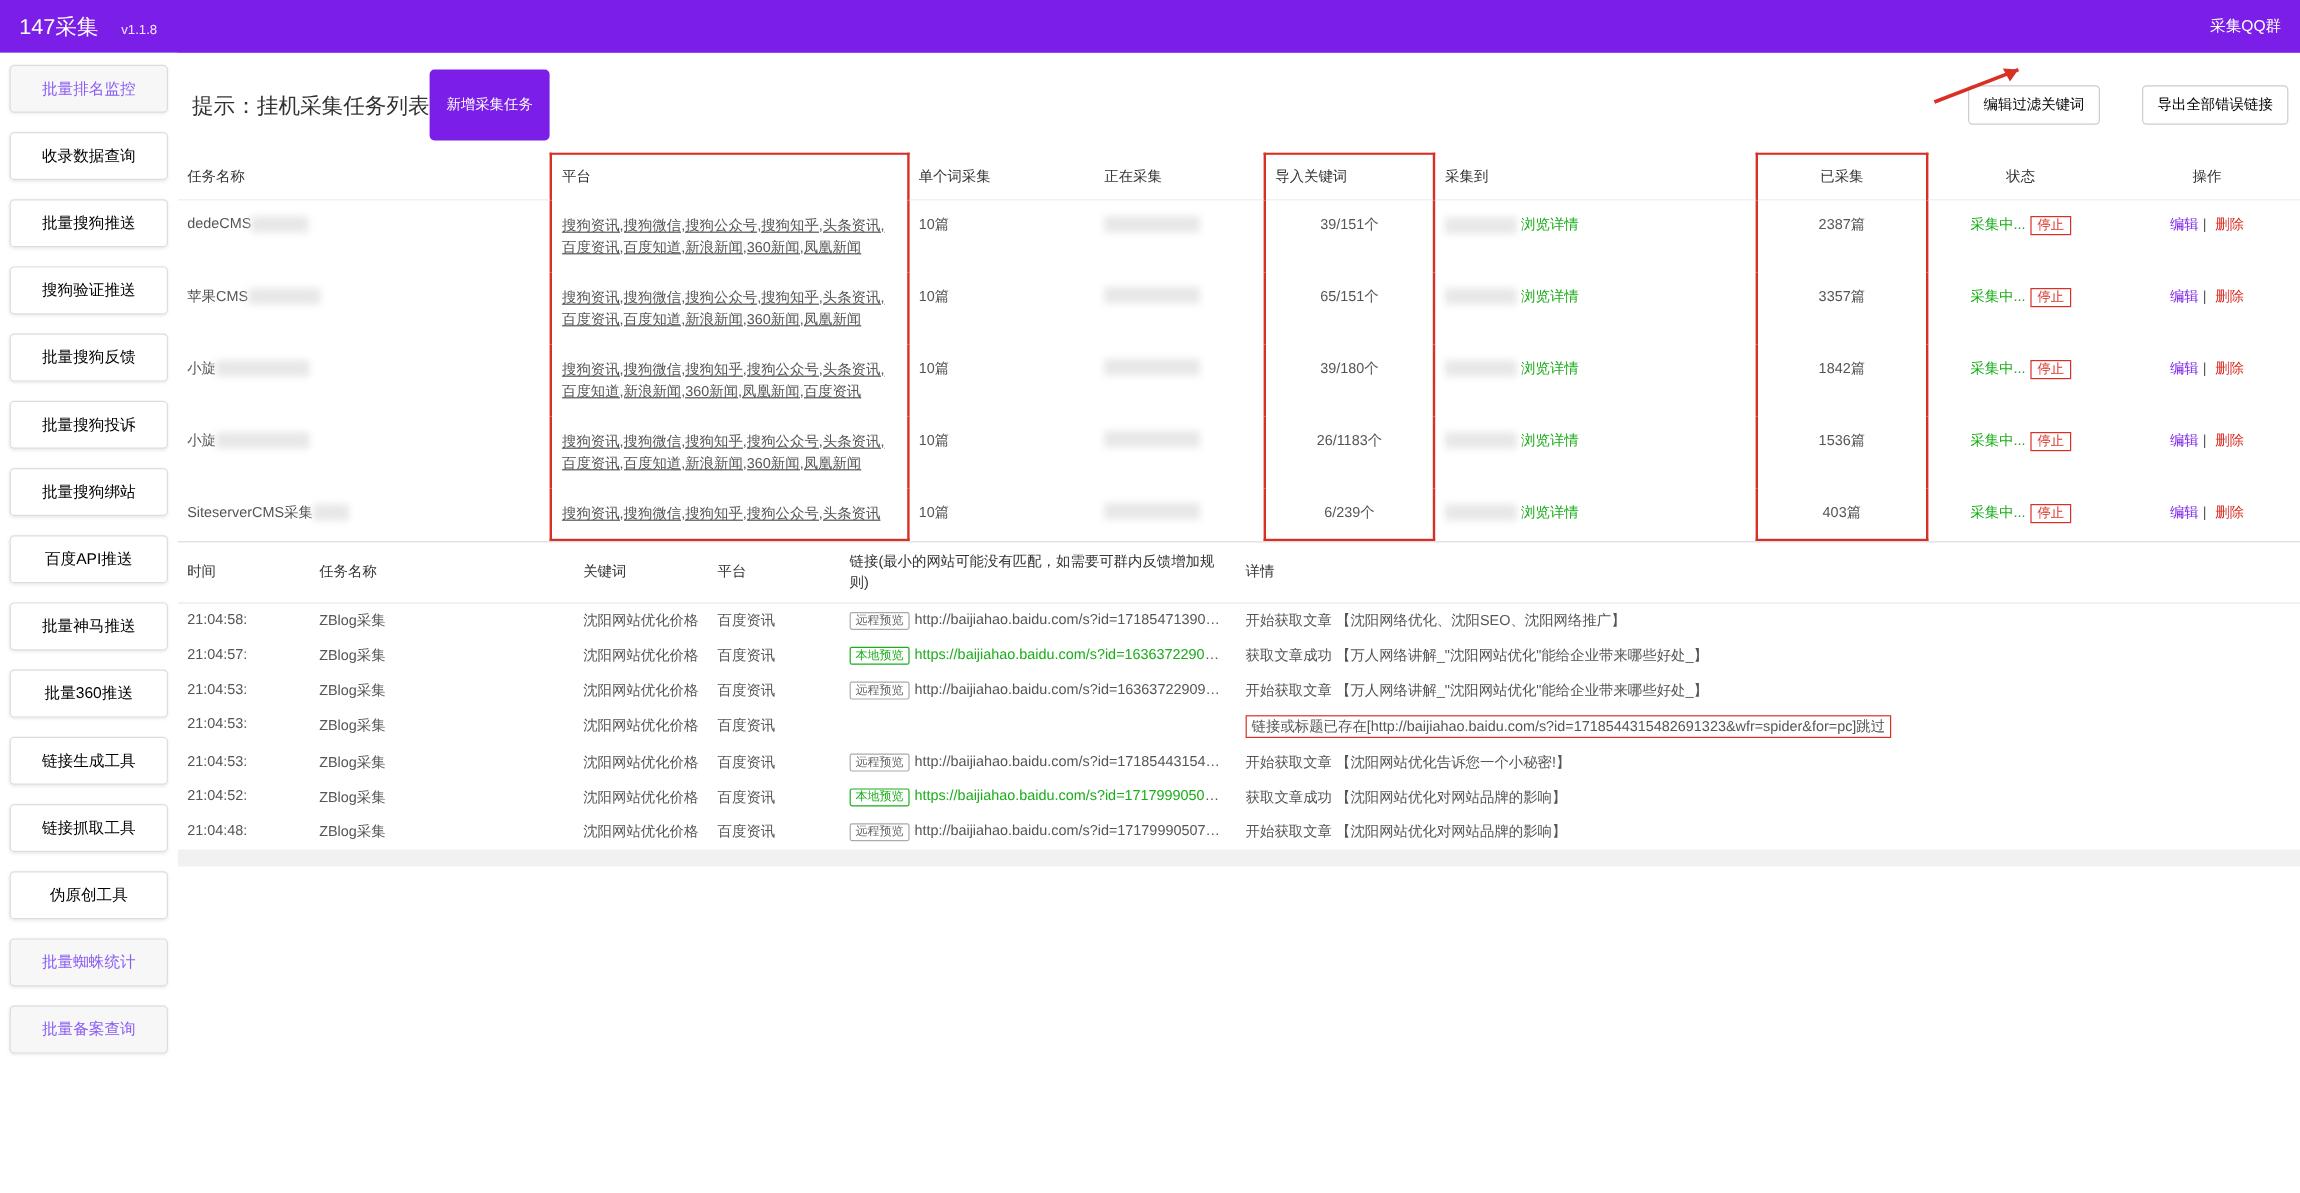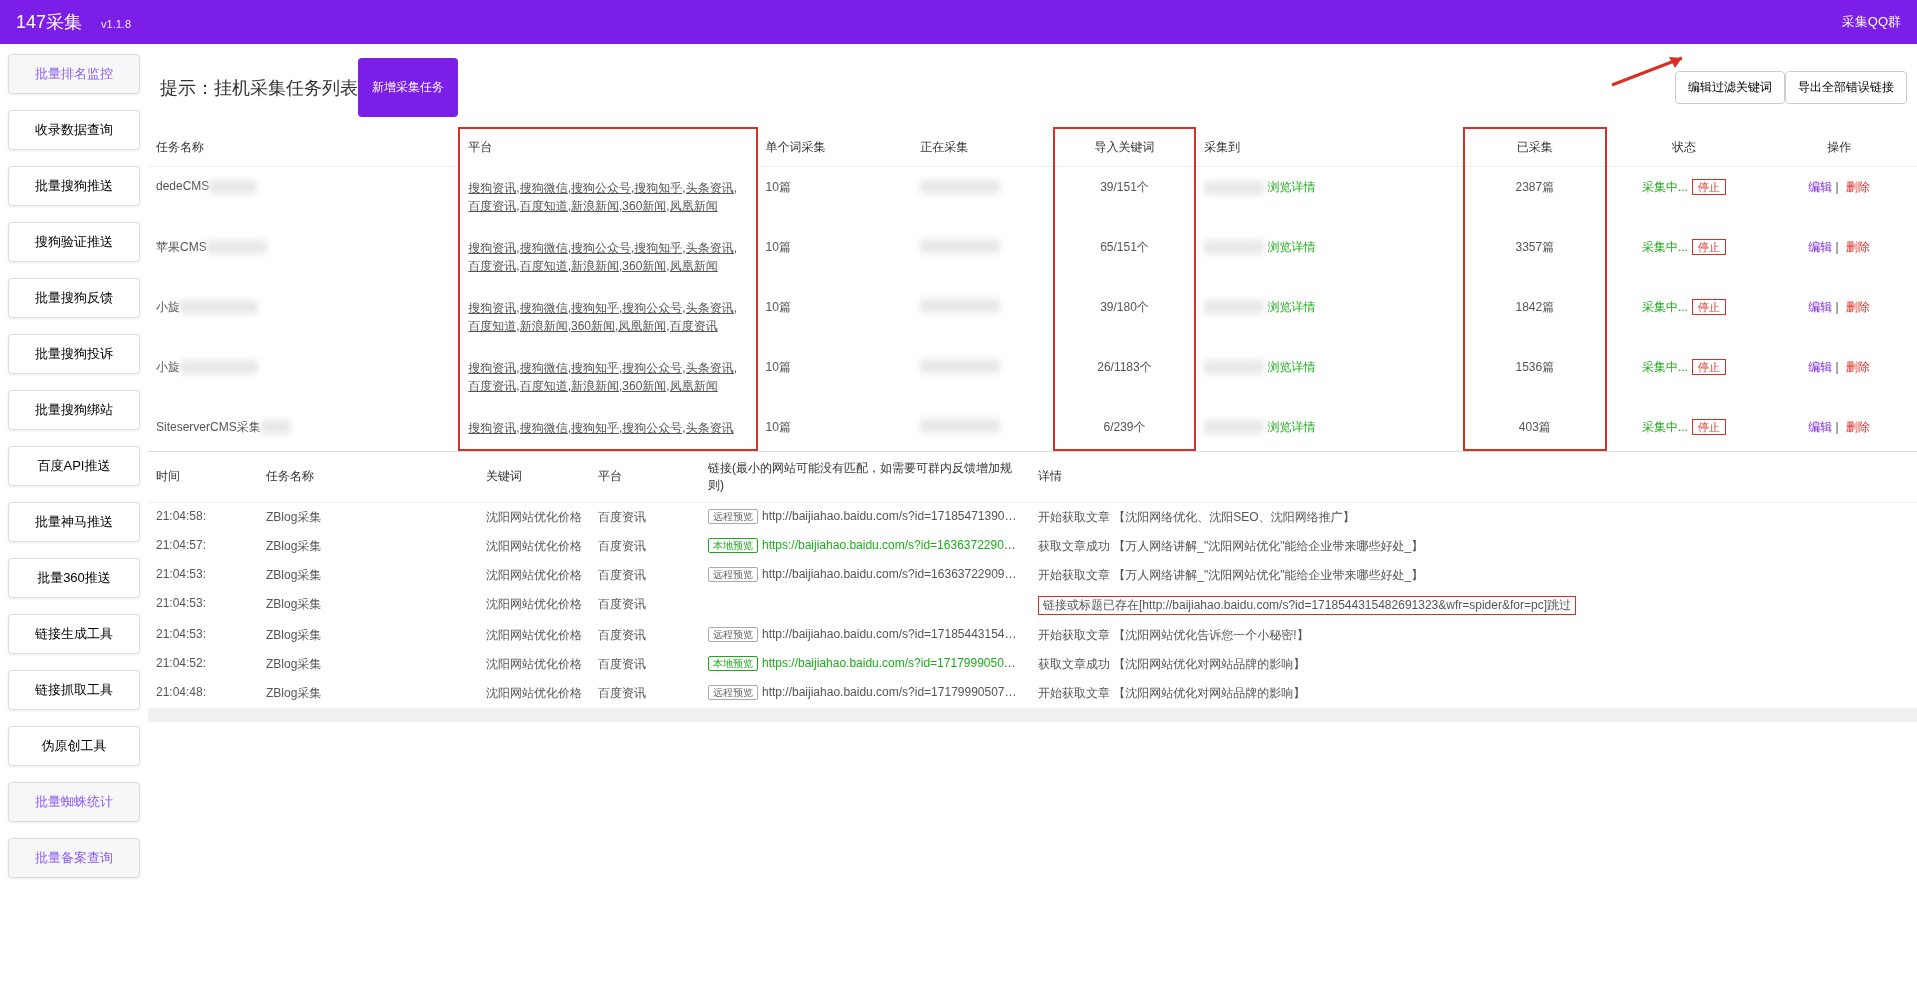--- a/index.html
+++ b/index.html
@@ -17,21 +17,21 @@
 .sidebar-btn.disabled { color: #8b5cf6; background: #f7f7f7; }
 .sidebar-top-group { border: 2px solid #d93025; border-radius: 4px; padding: 4px 4px 0 4px; margin-bottom: 14px; }
 .sidebar-top-group .sidebar-btn { margin-bottom: 6px; }
 .sidebar-top-group .sidebar-btn:last-child { margin-bottom: 4px; }
 
 .main { flex: 1; display: flex; flex-direction: column; overflow: hidden; position: relative; }
 .headline { display: flex; align-items: center; padding: 14px 10px 10px 12px; }
 .headline-title { font-size: 18px; }
 .new-task-btn { background: #7b1fe8; color: #fff; border: none; padding: 21px 14px; border-radius: 4px; font-size: 12px; cursor: pointer; }
 .headline-spacer { flex: 1; }
-.outline-btn { background: #fff; border: 1px solid #ccc; padding: 7px 12px; border-radius: 4px; font-size: 12px; cursor: pointer; }
+.outline-btn { background: #fff; border: 1px solid #ccc; padding: 7px 12px; border-radius: 4px; font-size: 12px; cursor: pointer; margin-left: 35px; }
 
 .arrow-annotation { position: absolute; top: 6px; right: 220px; pointer-events: none; }
 
 .table-wrap { flex: 0 0 auto; overflow: hidden; }
 table { width: 100%; border-collapse: collapse; font-size: 12px; }
 th { text-align: left; font-weight: 500; padding: 10px 8px; border-bottom: 1px solid #eee; color: #333; position: relative; }
 td { padding: 12px 8px; vertical-align: top; color: #555; }
 .blur-block { display: inline-block; background: #e8e8e8; filter: blur(3px); height: 14px; vertical-align: middle; border-radius: 2px; }
 .platform-cell { max-width: 200px; line-height: 1.5; text-decoration: underline; }
 .detail-link { color: #1aad19; cursor: pointer; }
@@ -107,21 +107,21 @@
     </div>
 
     <div class="table-wrap">
       <table>
         <thead>
           <tr>
             <th style="width:220px">任务名称</th>
             <th class="plat-col" style="width:210px">平台</th>
             <th style="width:110px">单个词采集</th>
             <th style="width:100px">正在采集</th>
-            <th class="key-col" style="width:100px;text-align:center">导入关键词</th>
+            <th class="key-col" style="width:100px;">导入关键词</th>
             <th style="width:190px">采集到</th>
             <th class="count-col" style="width:100px;text-align:center">已采集</th>
             <th style="width:110px;text-align:center">状态</th>
             <th style="width:110px;text-align:center">操作</th>
           </tr>
         </thead>
         <tbody id="task-tbody">
             <tr>
               <td>dedeCMS<span class="blur-block" style="width:48px"></span></td>
               <td class="plat-col-cell platform-cell">搜狗资讯,搜狗微信,搜狗公众号,搜狗知乎,头条资讯,百度资讯,百度知道,新浪新闻,360新闻,凤凰新闻</td>

